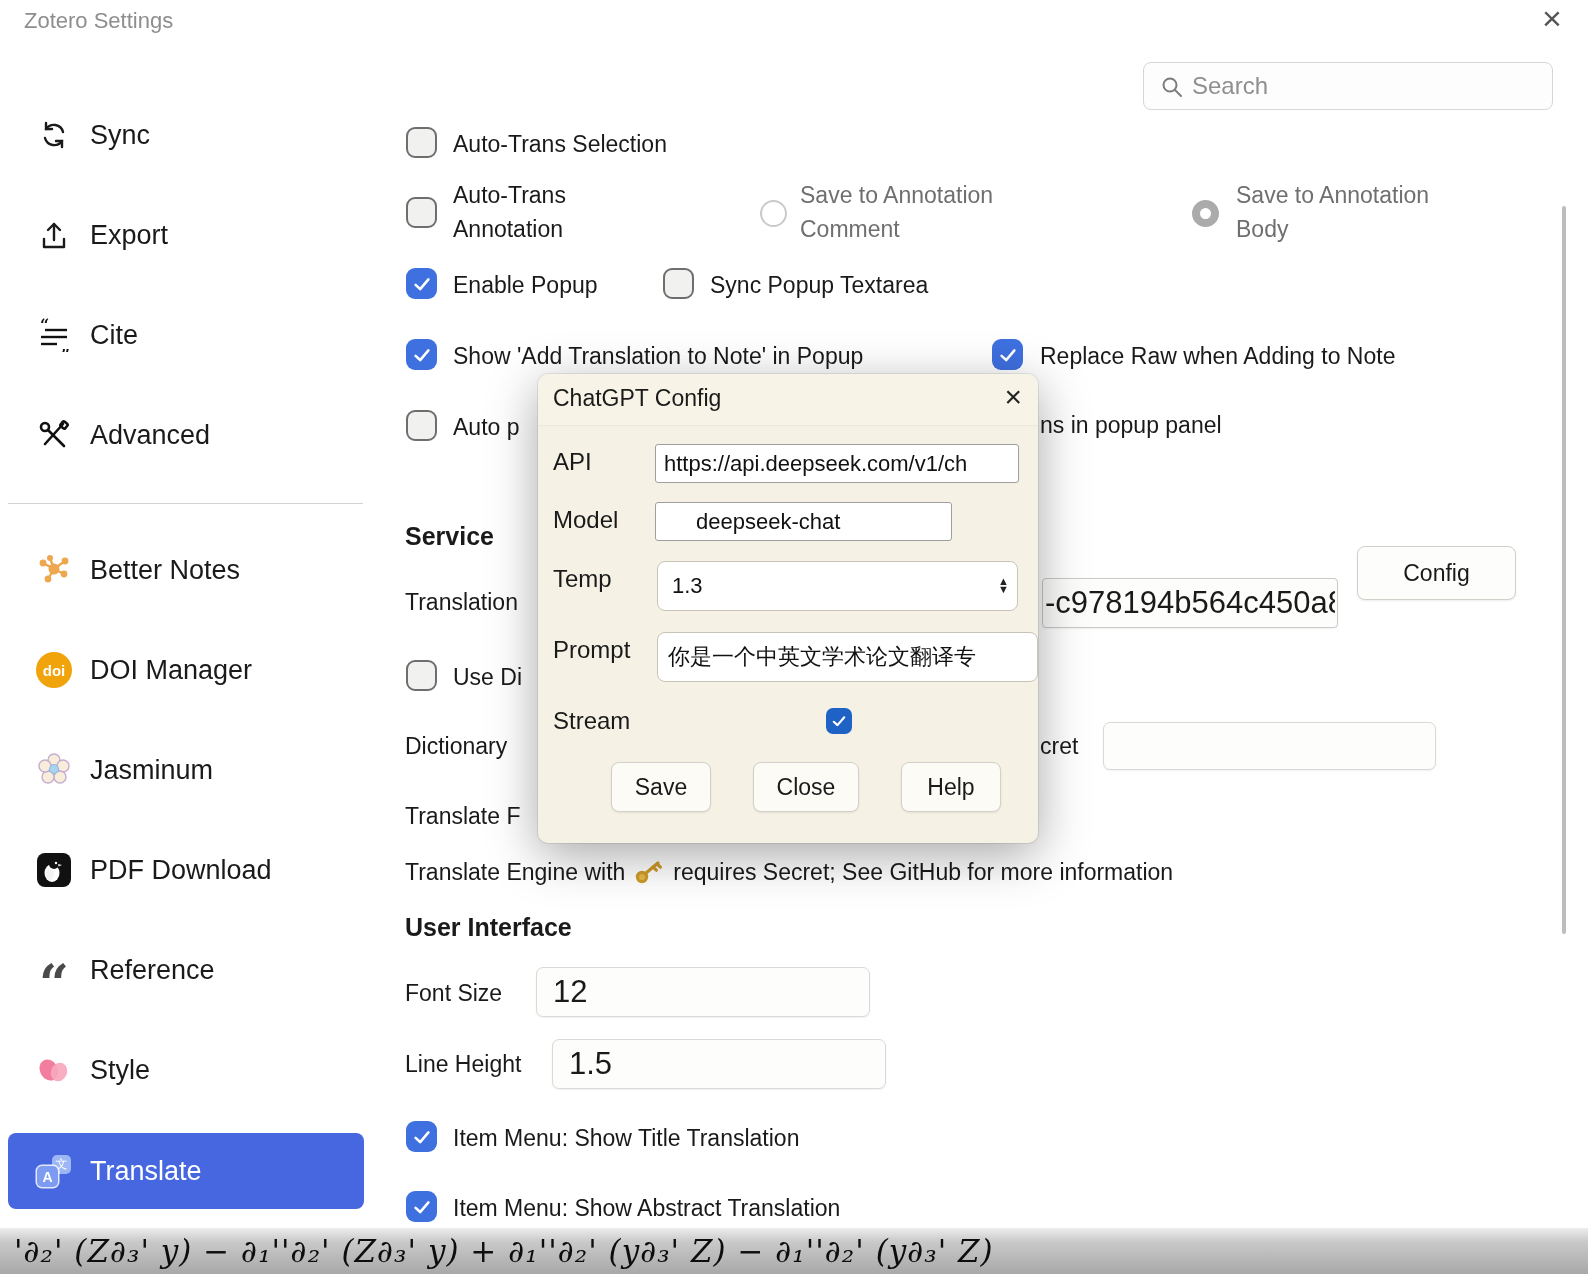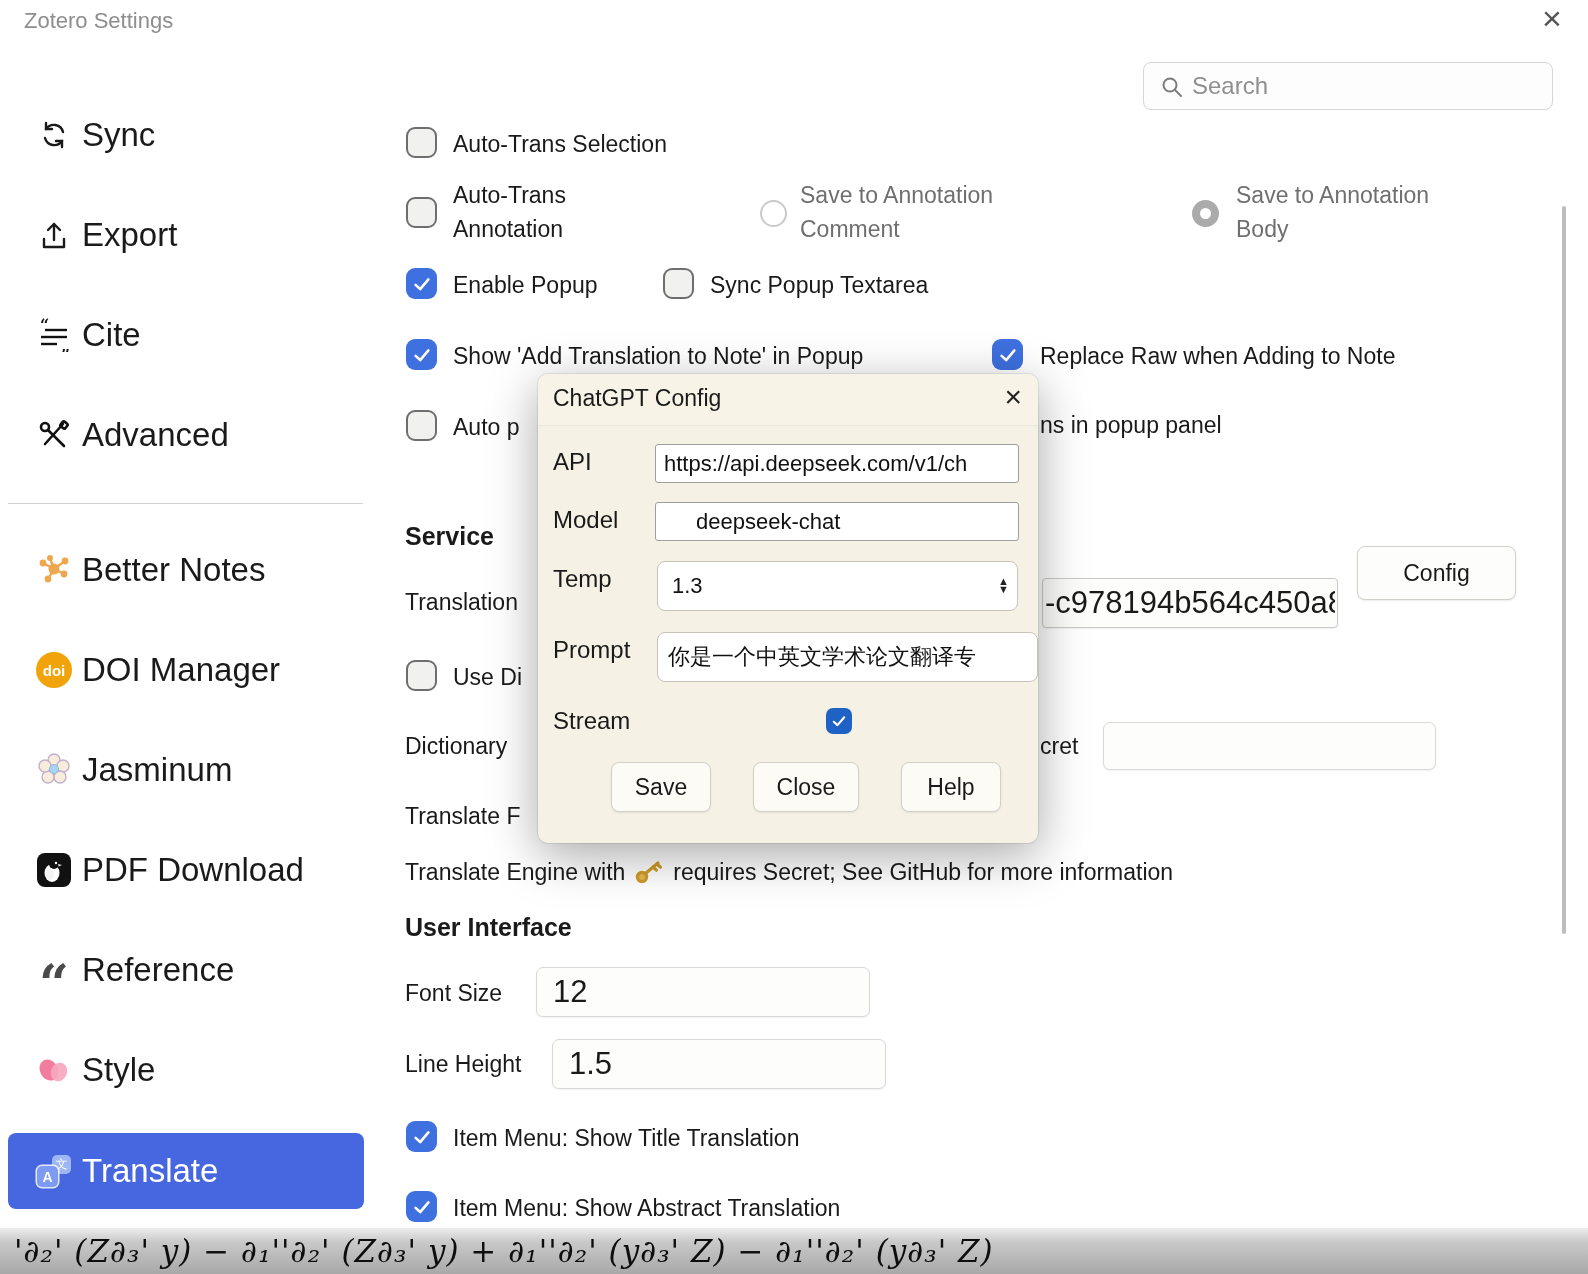--- a/index.html
+++ b/index.html
@@ -19,21 +19,21 @@
           border:1px solid #d6d6d6;border-radius:8px;box-sizing:border-box;}
   .search input{position:absolute;left:0;top:0;width:100%;height:100%;border:none;outline:none;
           background:transparent;padding-left:48px;font-size:24px;color:#333;box-sizing:border-box;
           font-family:"Liberation Sans",sans-serif;}
   .search input::placeholder{color:#8f8f8f;}
   .search svg{position:absolute;left:16px;top:12px;}
   
   .side-item{position:absolute;left:8px;width:356px;height:50px;display:flex;align-items:center;
              border-radius:8px;cursor:default;}
   .side-item .ic{width:44px;min-width:44px;height:40px;display:flex;align-items:center;justify-content:center;margin-left:24px;}
-  .side-item .tx{margin-left:6px;font-size:33px;}
+  .side-item .tx{margin-left:14px;font-size:27px;}
   .side-divider{position:absolute;left:8px;top:503px;width:355px;height:1px;background:#d2d2d2;}
   .side-item.selected{background:#4667df;height:76px;}
   .side-item.selected .tx{color:#fff;}
   
   .cb{position:absolute;width:31px;height:31px;border-radius:9px;box-sizing:border-box;
       border:2px solid #6e6e6e;background:#f1f1f0;display:flex;align-items:center;justify-content:center;}
   .cb.checked{border:none;background:#3e70e0;}
   .radio{position:absolute;width:27px;height:27px;border-radius:50%;box-sizing:border-box;}
   .radio.off{border:2px solid #cacaca;}
   .radio.on{border:8px solid #ababab;background:#fff;}
@@ -319,21 +319,21 @@
   <div class="dialog">
     <div class="hdr">
       <div class="ttl">ChatGPT Config</div>
       <div class="x">×</div>
     </div>
 
     <div class="dlbl" style="left:15px;top:74px">API</div>
     <input class="dinput" style="left: 117px; top: 70px; width: 364px; height: 39px;" value="https://api.deepseek.com/v1/ch">
 
     <div class="dlbl" style="left:15px;top:132px">Model</div>
-    <input class="dinput" style="left: 117px; top: 128px; width: 364px; height: 39px; padding-left: 40px;" value="deepseek-chat">
+    <input class="dinput" style="left: 117px; top: 128px; width: 297px; height: 39px; padding-left: 40px;" value="deepseek-chat">
 
     <div class="dlbl" style="left:15px;top:191px">Temp</div>
     <input class="dinput round" style="left: 119px; top: 187px; width: 361px; height: 50px;" value="1.3">
     <div class="spinner" style="left:460px;top:203px">▲<br>▼</div>
 
     <div class="dlbl" style="left:15px;top:262px">Prompt</div>
     <input class="dinput round" style="left: 119px; top: 258px; width: 381px; height: 50px; padding-left: 10px;" value="你是一个中英文学术论文翻译专">
 
     <div class="dlbl" style="left:15px;top:333px">Stream</div>
     <div class="dcb" style="left:288px;top:334px">

